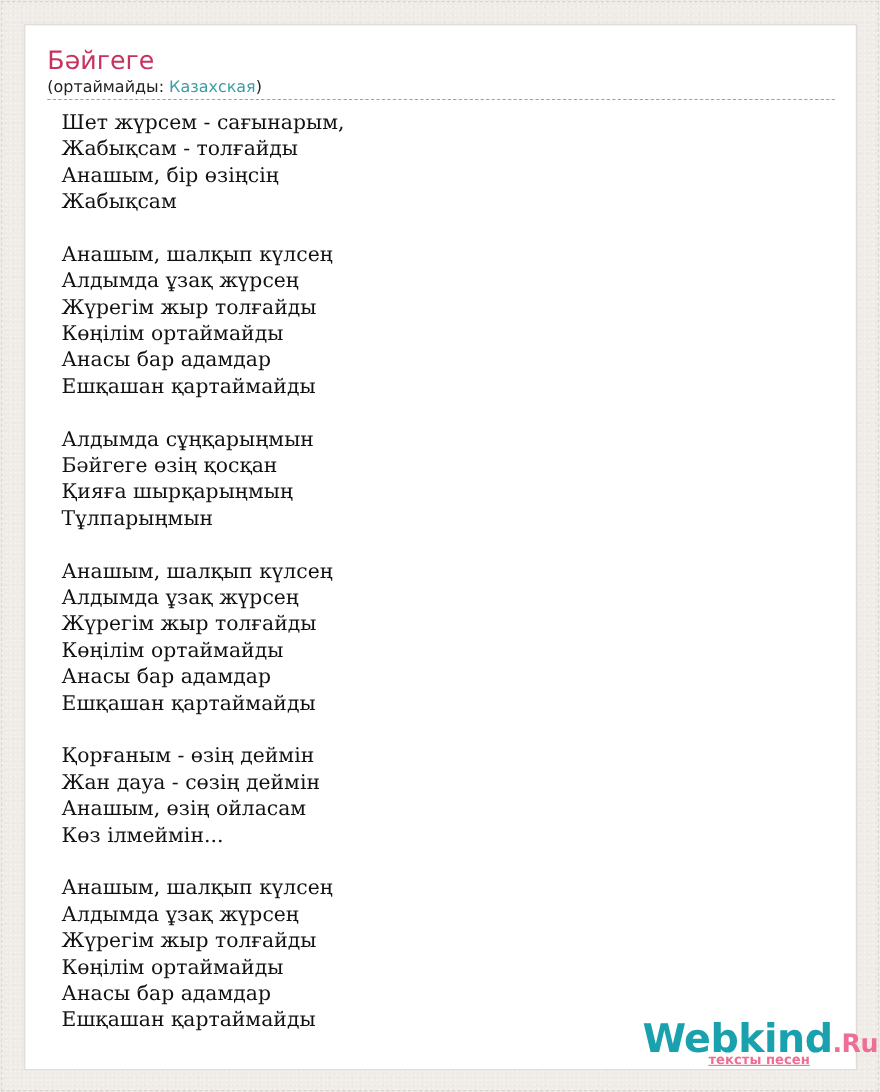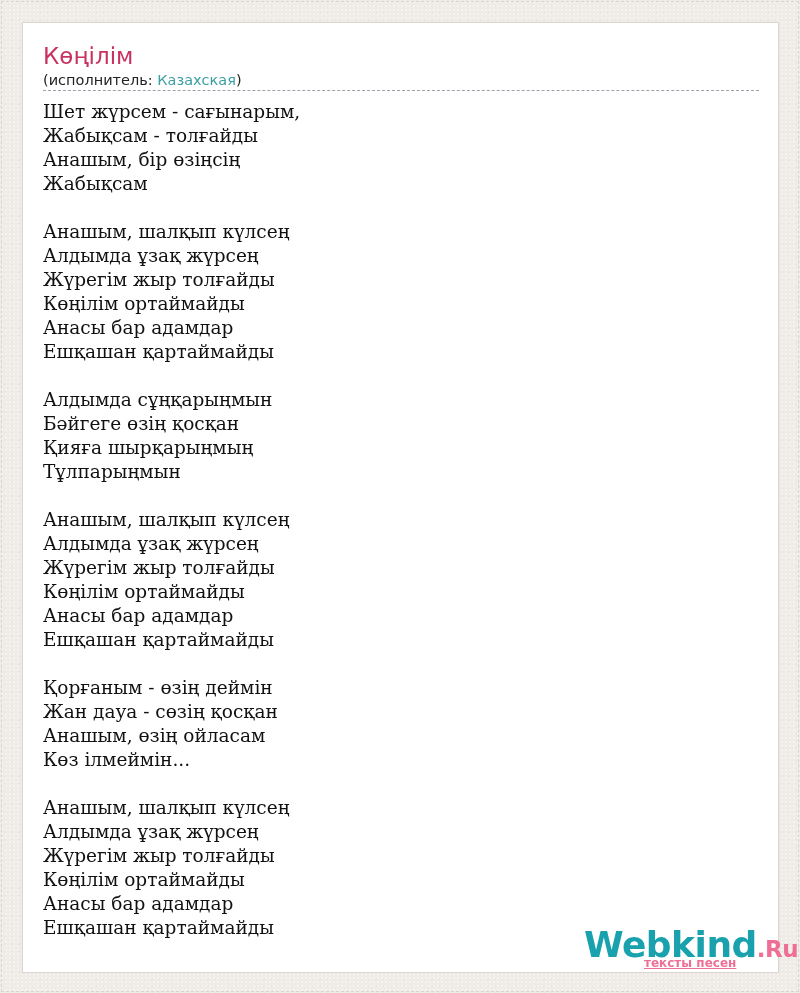--- a/index.html
+++ b/index.html
@@ -37,21 +37,21 @@
   .byline a { color: #3a9ea3; text-decoration: none; text-align: right; }
   .rule {
     position: absolute; left: 20px; top: 67px; width: 716px;
     border-top: 1px dashed #9aa3ab;
   }
   .lyrics {
     position: absolute; left: 20px; top: 77px;
     font-family: "DejaVu Serif", serif;
     font-size: 18.5px; color: #111; line-height: 24px;
   }
-  .stanza { margin: 0 0 24px 0; }
+  .stanza { margin: 0 0 24px 13px; }
   .line { display: block; white-space: nowrap; }
   .logo {
     position: absolute; left: 584px; top: 925px;
     font-family: "DejaVu Sans", sans-serif;
   }
   .logo-main {
     font-size: 36px; font-weight: bold; color: #19a2ad;
     letter-spacing: -0.5px; line-height: 40px;
   }
   .logo-ru { font-size: 23px; color: #ee6f95; font-weight: bold; }
@@ -59,22 +59,22 @@
     position: absolute; left: 60px; top: 31px;
     font-size: 12px; font-weight: bold; color: #ee6f95; white-space: nowrap; text-decoration: underline;
   }
 </style>
 </head>
 <body>
 
 <div class="frame"></div>
 
 <div class="card">
-  <div class="title">Көңілім</div>
-  <div class="byline"><span>(исполнитель: </span><a href="#">Казахская</a><span>)</span></div>
+  <div class="title">Бәйгеге</div>
+  <div class="byline"><span>(ортаймайды: </span><a href="#">Казахская</a><span>)</span></div>
   <div class="rule"></div>
 
   <div class="lyrics">
     <div class="stanza">
       <span class="line">Шет жүрсем - сағынарым,</span>
       <span class="line">Жабықсам - толғайды</span>
       <span class="line">Анашым, бір өзіңсің</span>
       <span class="line">Жабықсам</span>
     </div>
     <div class="stanza">
@@ -94,21 +94,21 @@
     <div class="stanza">
       <span class="line">Анашым, шалқып күлсең</span>
       <span class="line">Алдымда ұзақ жүрсең</span>
       <span class="line">Жүрегім жыр толғайды</span>
       <span class="line">Көңілім ортаймайды</span>
       <span class="line">Анасы бар адамдар</span>
       <span class="line">Ешқашан қартаймайды</span>
     </div>
     <div class="stanza">
       <span class="line">Қорғаным - өзің деймін</span>
-      <span class="line">Жан дауа - сөзің қосқан</span>
+      <span class="line">Жан дауа - сөзің деймін</span>
       <span class="line">Анашым, өзің ойласам</span>
       <span class="line">Көз ілмеймін...</span>
     </div>
     <div class="stanza">
       <span class="line">Анашым, шалқып күлсең</span>
       <span class="line">Алдымда ұзақ жүрсең</span>
       <span class="line">Жүрегім жыр толғайды</span>
       <span class="line">Көңілім ортаймайды</span>
       <span class="line">Анасы бар адамдар</span>
       <span class="line">Ешқашан қартаймайды</span>

